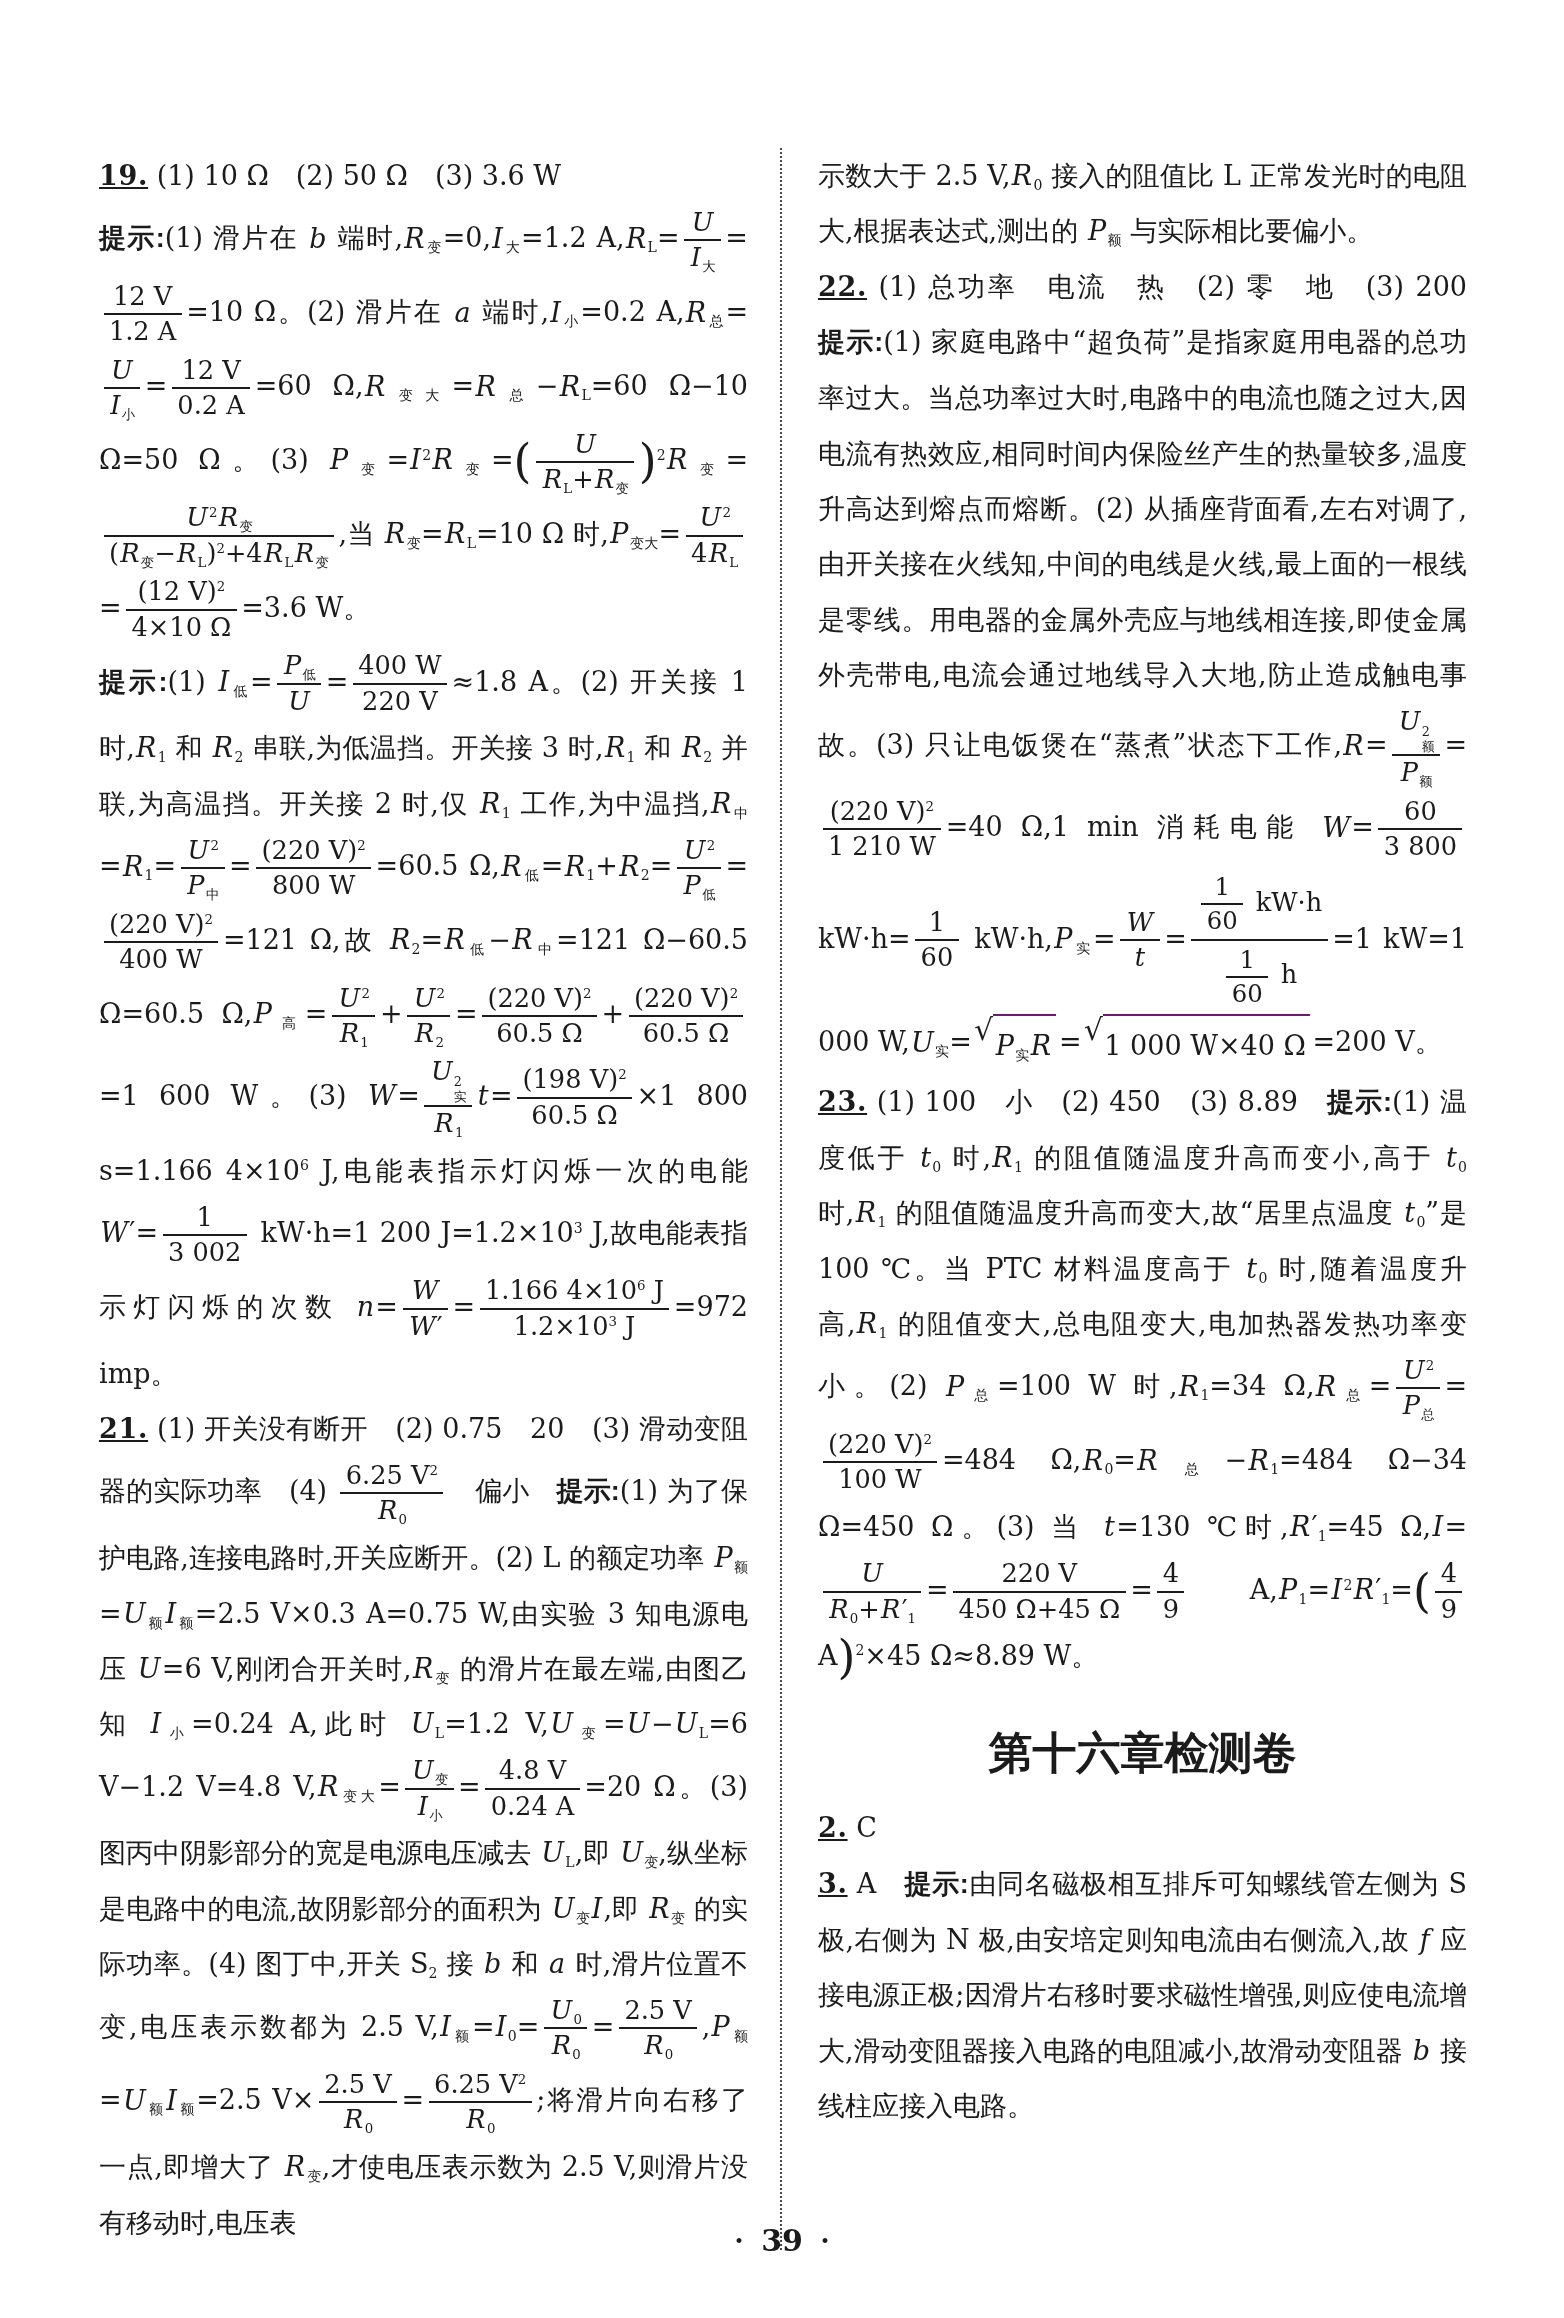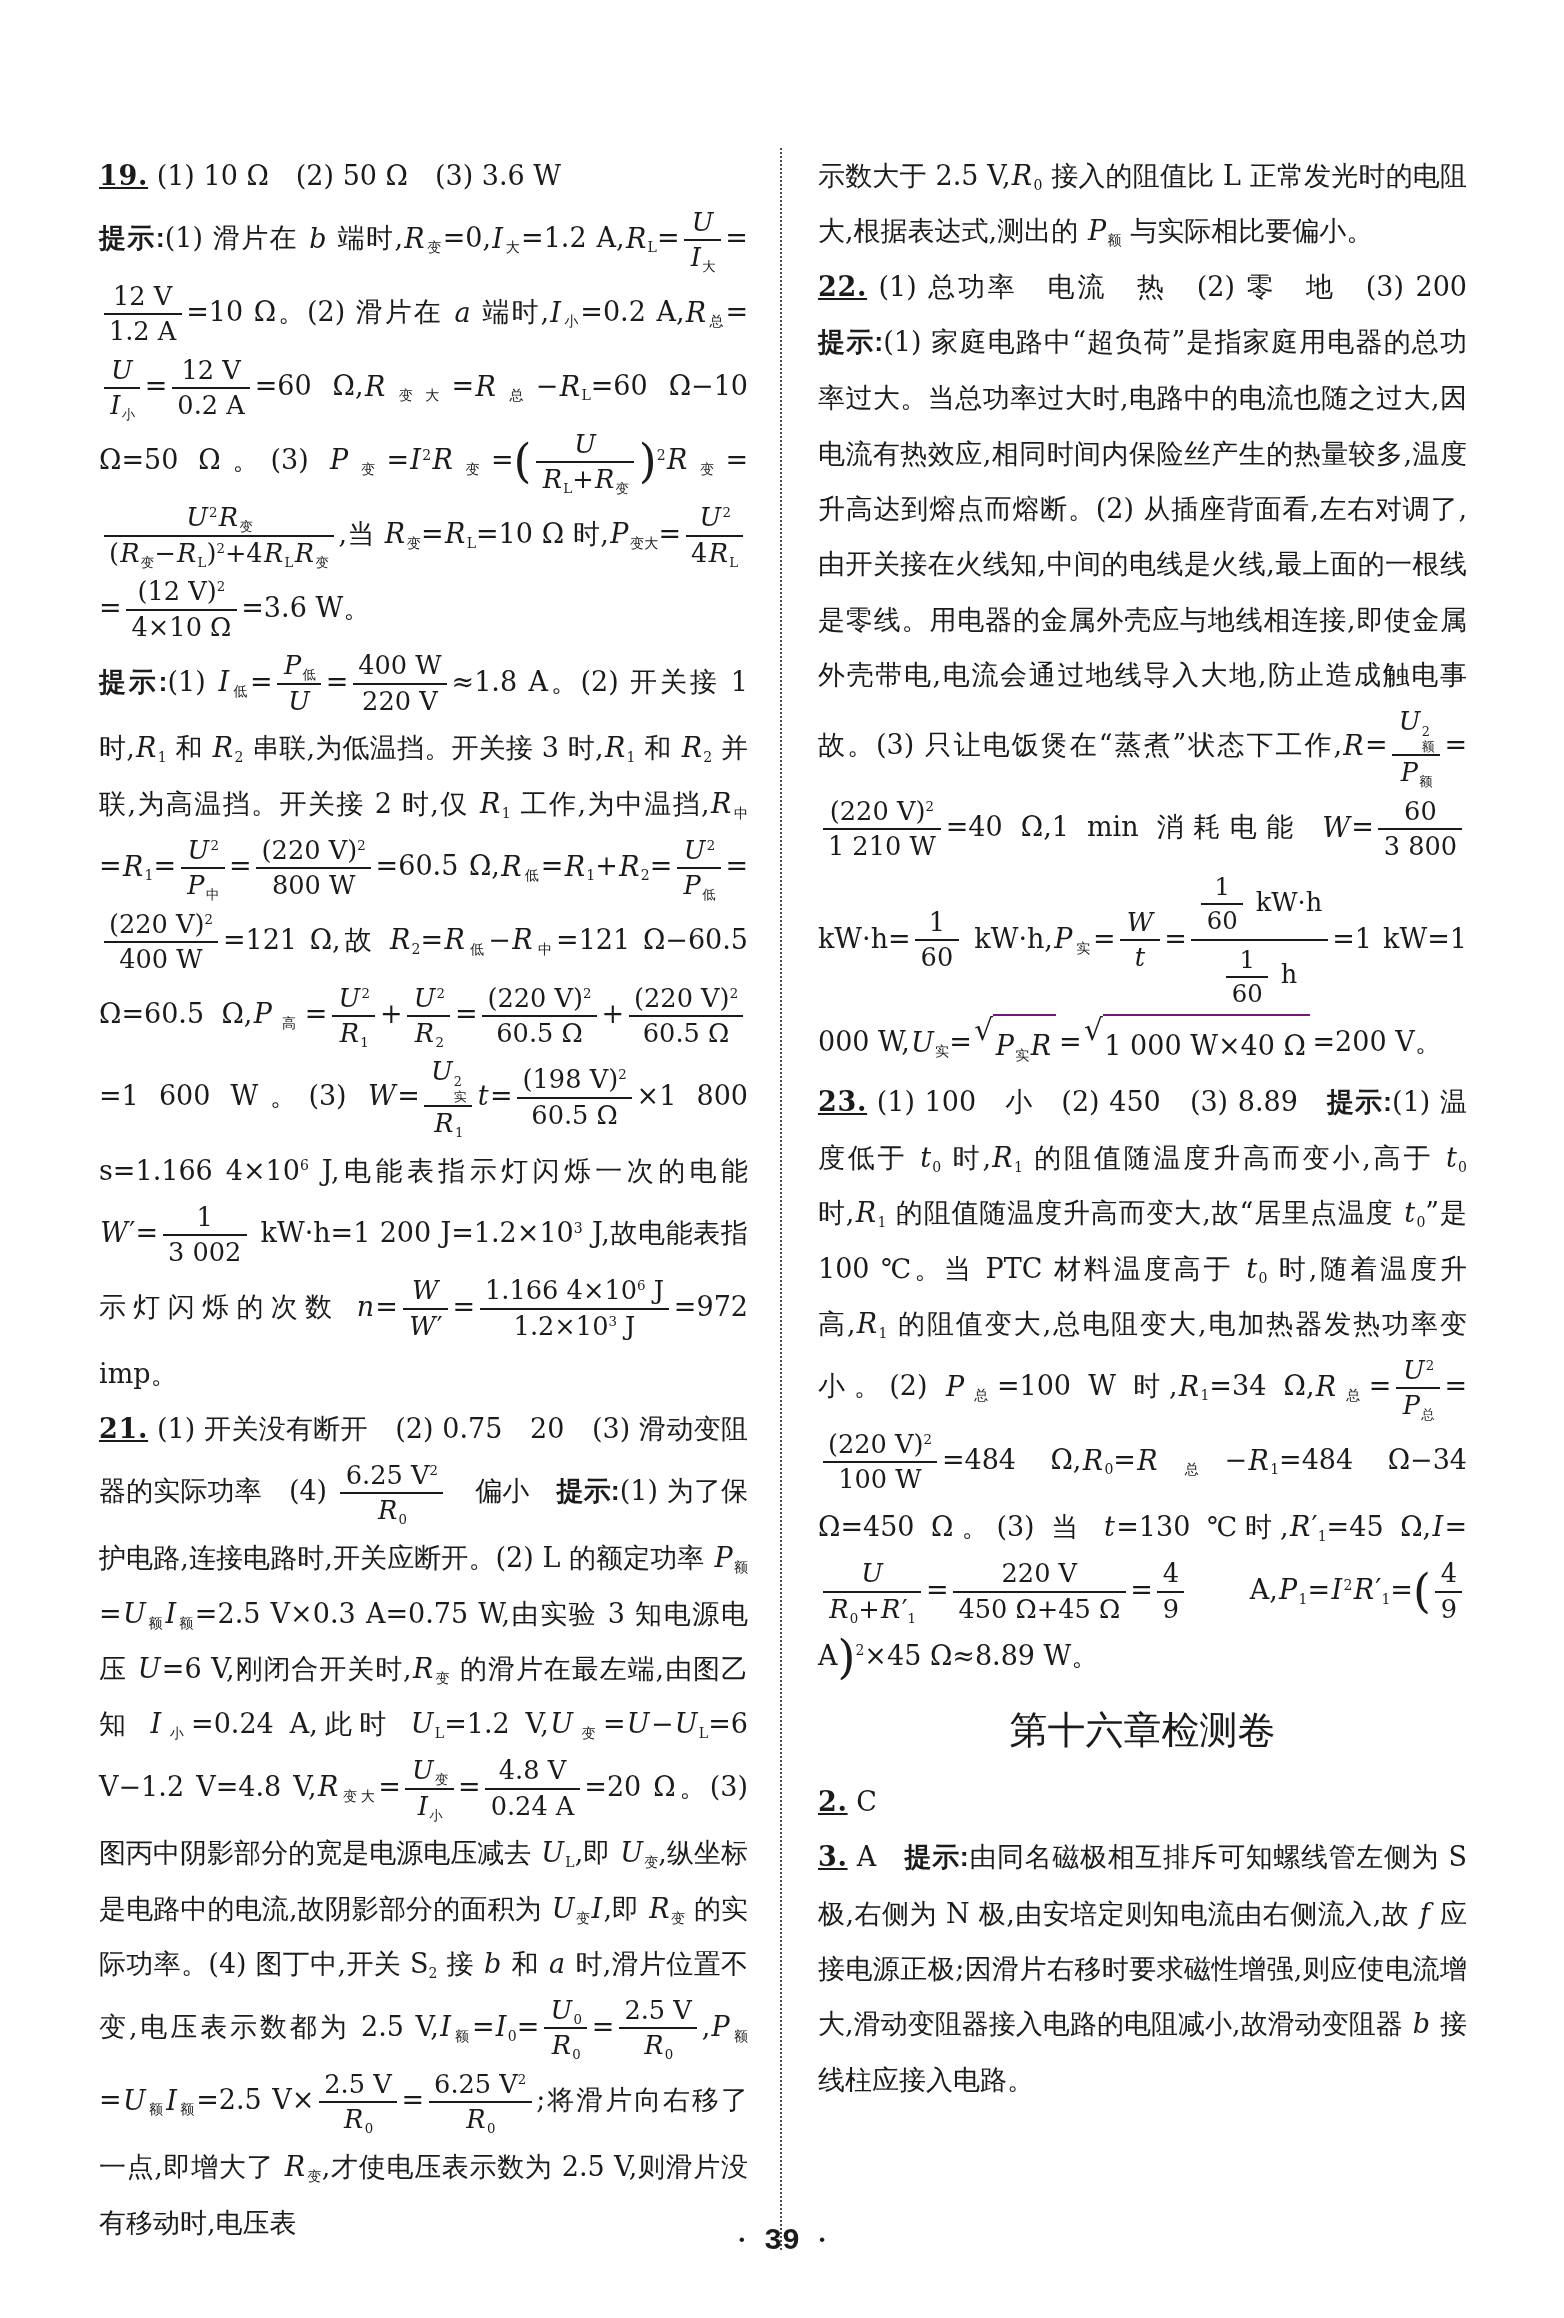--- a/index.html
+++ b/index.html
@@ -23,24 +23,24 @@
   .fr{display:inline-flex;flex-direction:column;vertical-align:middle;
       text-align:center;margin:2.6px 4.6px;line-height:1.3;font-size:0.95em;}
   .fr .fn{display:block;padding:0 5.3px;}
   .fr .fd{display:block;border-top:2px solid #1b1b1b;padding:0 5.3px;}
   .ss{display:inline-flex;flex-direction:column;font-size:0.5em;line-height:1.15;
       vertical-align:-0.45em;text-align:left;}
   .sq{display:inline-flex;align-items:flex-start;vertical-align:middle;margin:0 2.6px;}
   .rsym{font-size:1.1em;line-height:1.1;}
   .rbar{border-top:2px solid #701a75;padding:2px 4px 0 1.3px;}
   .bp{font-size:1.7em;vertical-align:middle;line-height:1;font-weight:400;}
-  .heading{text-align:center;font-weight:normal;font-size:38px;
-      font-family:"Liberation Sans",sans-serif;margin:20px 0 17px 0;line-height:1.4;}
+  .heading{text-align:center;font-weight:bold;font-size:44px;
+      font-family:"Liberation Sans",sans-serif;margin:38px 0 17px 0;line-height:1.4;}
   .footer{position:absolute;left:0;right:0;bottom:61px;text-align:center;
-      font-size:26px;font-family:Liberation Mono, monospace;}
+      font-size:26px;}
   .footer .dot{font-size:17px;vertical-align:0.25em;padding:0 17px;}
   .footer .pnum{font-weight:bold;font-size:30px;}
 </style>
 </head>
 <body>
 
 <div class="content">
   <div class="col col-left">
     <p class="para"><b class="num">19.</b> (1) 10 Ω　(2) 50 Ω　(3) 3.6 W</p>
     <p class="para"><span class="lbl">提示:</span>(1) 滑片在 <i class="var">b</i> 端时,<i class="var">R</i><sub>变</sub>=0,<i class="var">I</i><sub>大</sub>=1.2 A,<i class="var">R</i><sub>L</sub>=<span class="fr">

